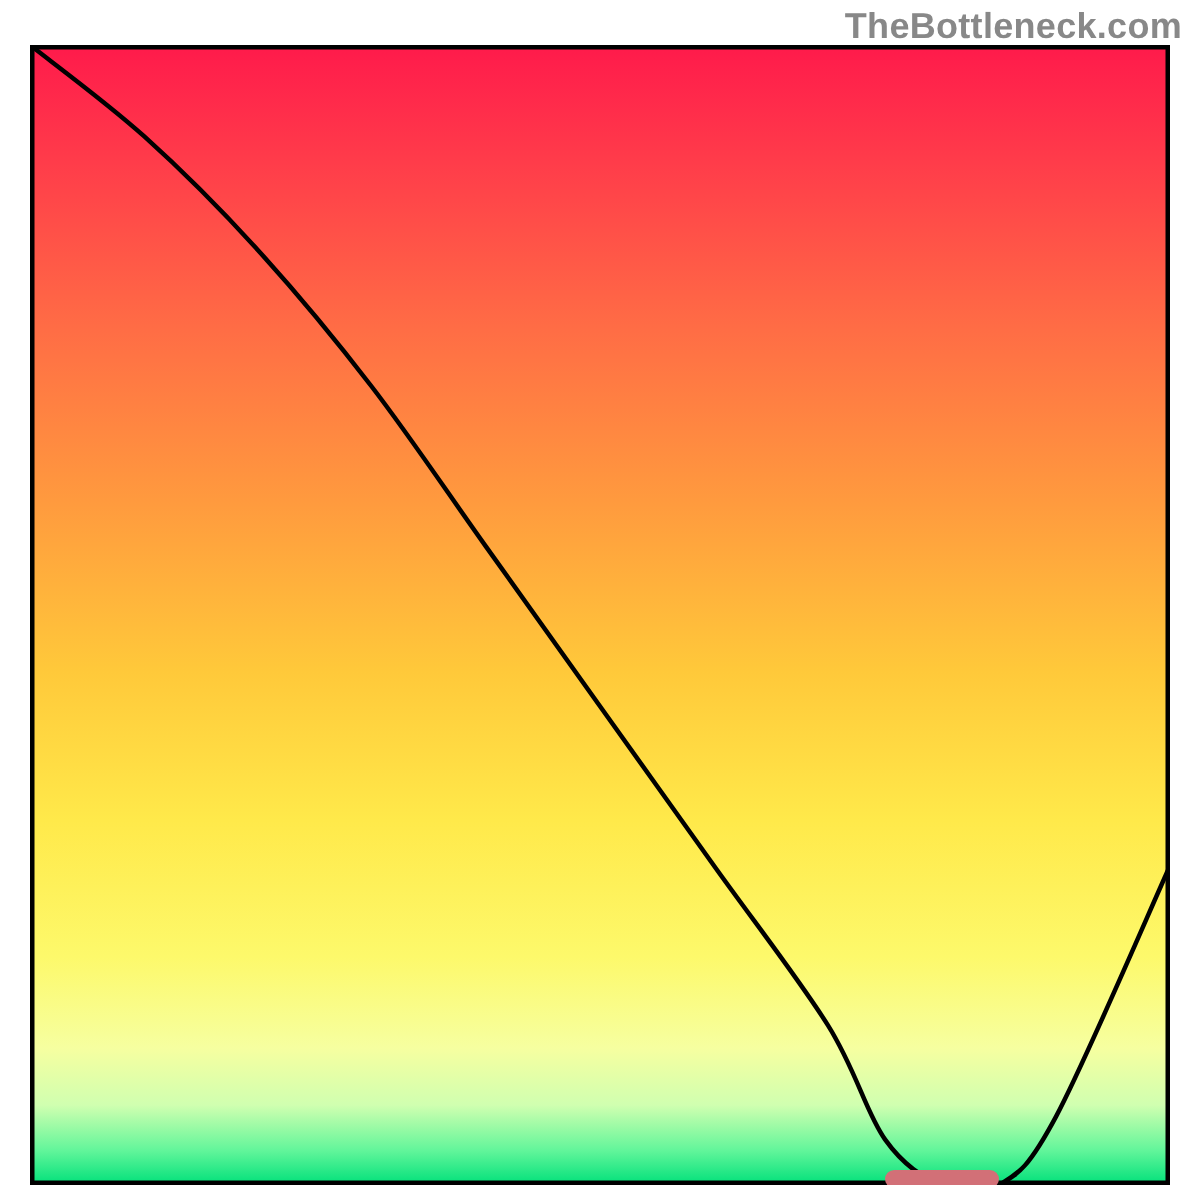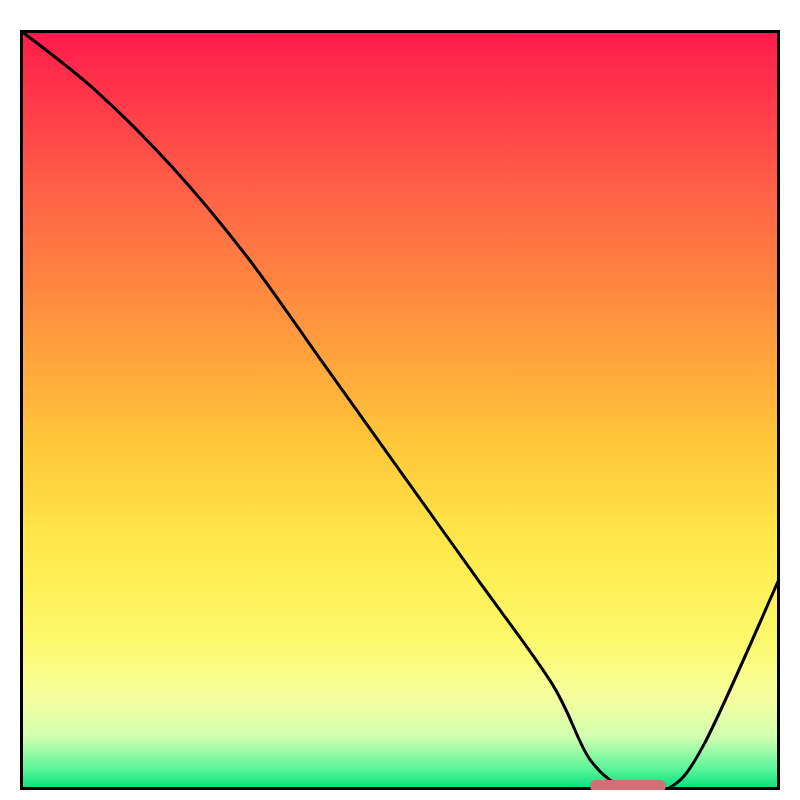--- a/index.html
+++ b/index.html
@@ -32,20 +32,21 @@
     height: 760px;
   }
   svg {
     display: block;
   }
 </style>
 </head>
 <body>
 
 <div class="stage">
+  <div class="watermark">TheBottleneck.com</div>
 
   <div class="plot">
     <svg id="chart-svg" width="760" height="760" viewBox="0 0 760 760">
         <defs>
           <linearGradient id="bg-grad" x1="0" y1="0" x2="0" y2="1">
             <stop offset="0%" stop-color="#ff1a4b"></stop>
             <stop offset="10%" stop-color="#ff3b4a"></stop>
             <stop offset="25%" stop-color="#ff6d45"></stop>
             <stop offset="40%" stop-color="#ff9a3e"></stop>
             <stop offset="55.00000000000001%" stop-color="#ffc93a"></stop>

